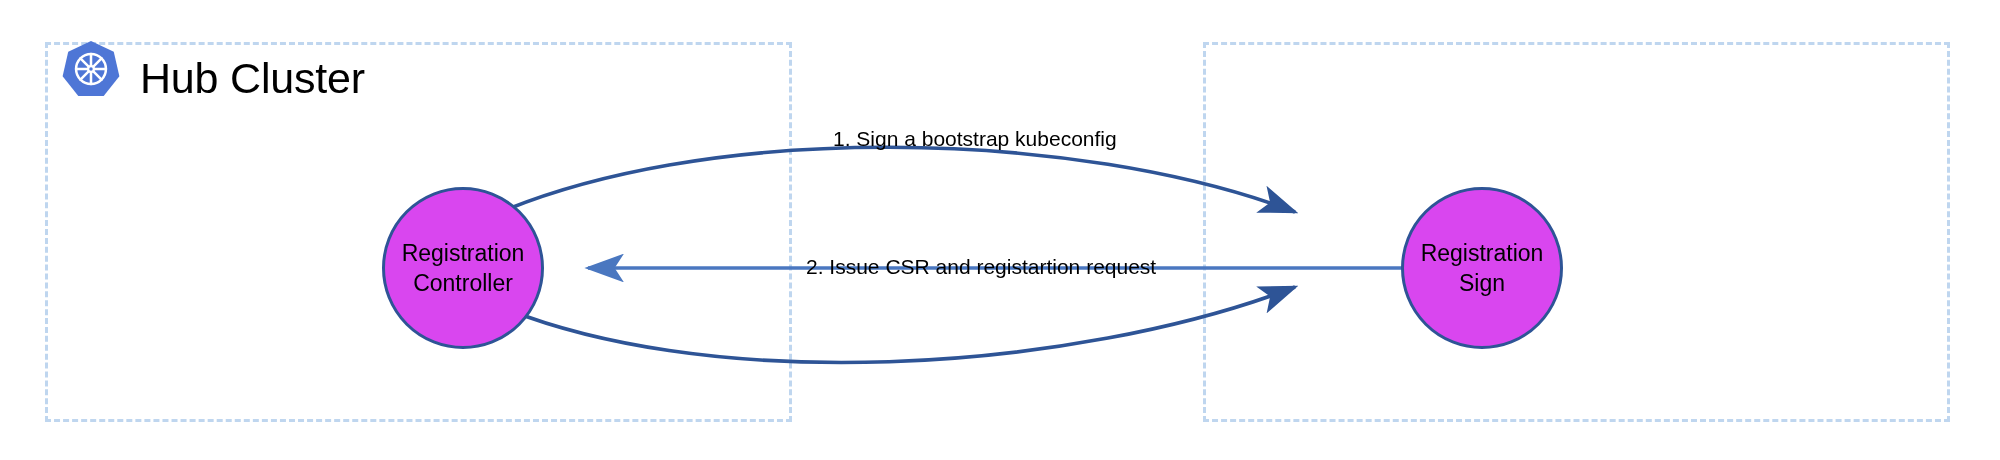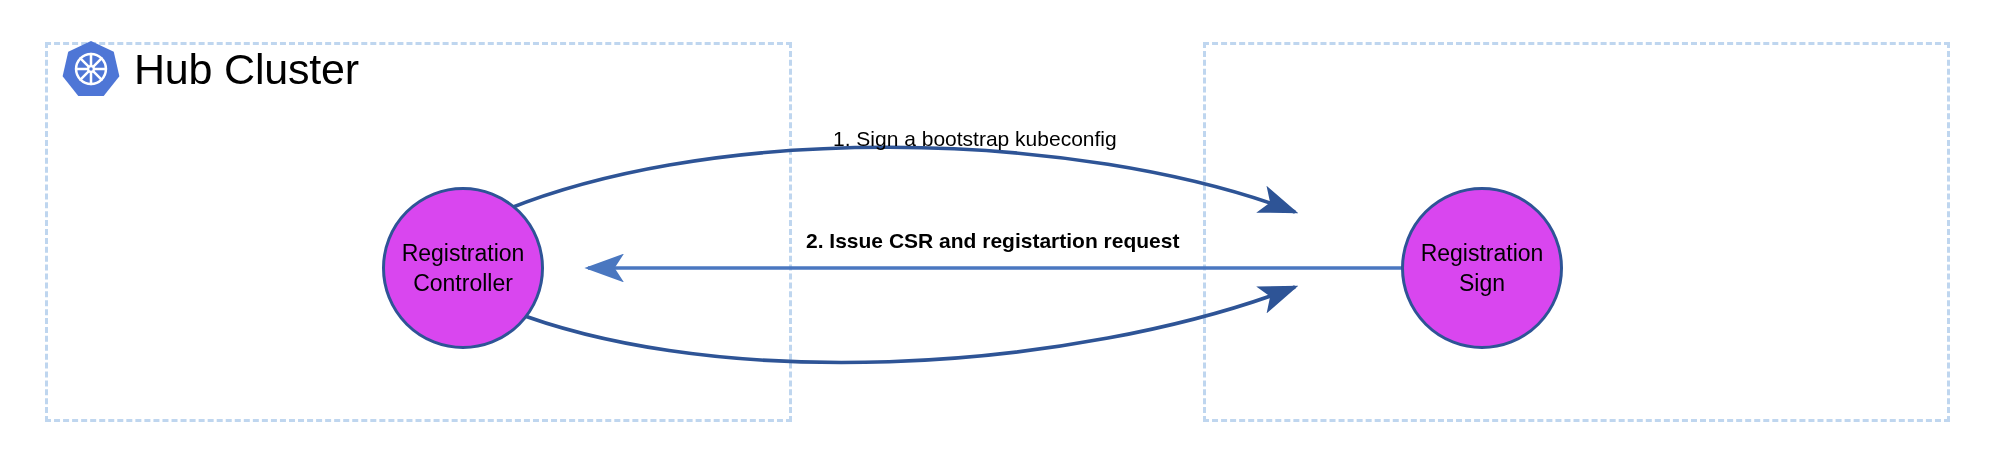--- a/index.html
+++ b/index.html
@@ -33,22 +33,22 @@
   }
   #managed-cluster-box {
     left: 1203px;
     top: 42px;
     width: 747px;
     height: 380px;
   }
   .cluster-header {
     position: absolute;
     display: flex;
-    align-items: center;
-    gap: 12px;
+    align-items: flex-end;
+    gap: 18px;
     top: 38px;
   }
   #hub-cluster-header { left: 60px; }
   #managed-cluster-header { left: 1218px; }
   .k8s-logo {
     width: 62px;
     height: 62px;
     display: block;
     flex: 0 0 auto;
   }
@@ -100,21 +100,21 @@
   }
   .flow-label {
     position: absolute;
     font-size: 21px;
     color: #000000;
     white-space: nowrap;
     z-index: 4;
     line-height: 1;
   }
   #flow-label-1 { left: 833px; top: 128px; }
-  #flow-label-2 { left: 806px; top: 230px; font-weight: bold; }
+  #flow-label-2 { left: 806px; top: 256px; }
   #flow-label-3 { left: 812px; top: 414px; }
 </style>
 </head>
 <body>
 
 <div id="diagram-root">
 
   <div class="cluster-box" id="hub-cluster-box"></div>
 
   <div class="cluster-box" id="managed-cluster-box"></div>

